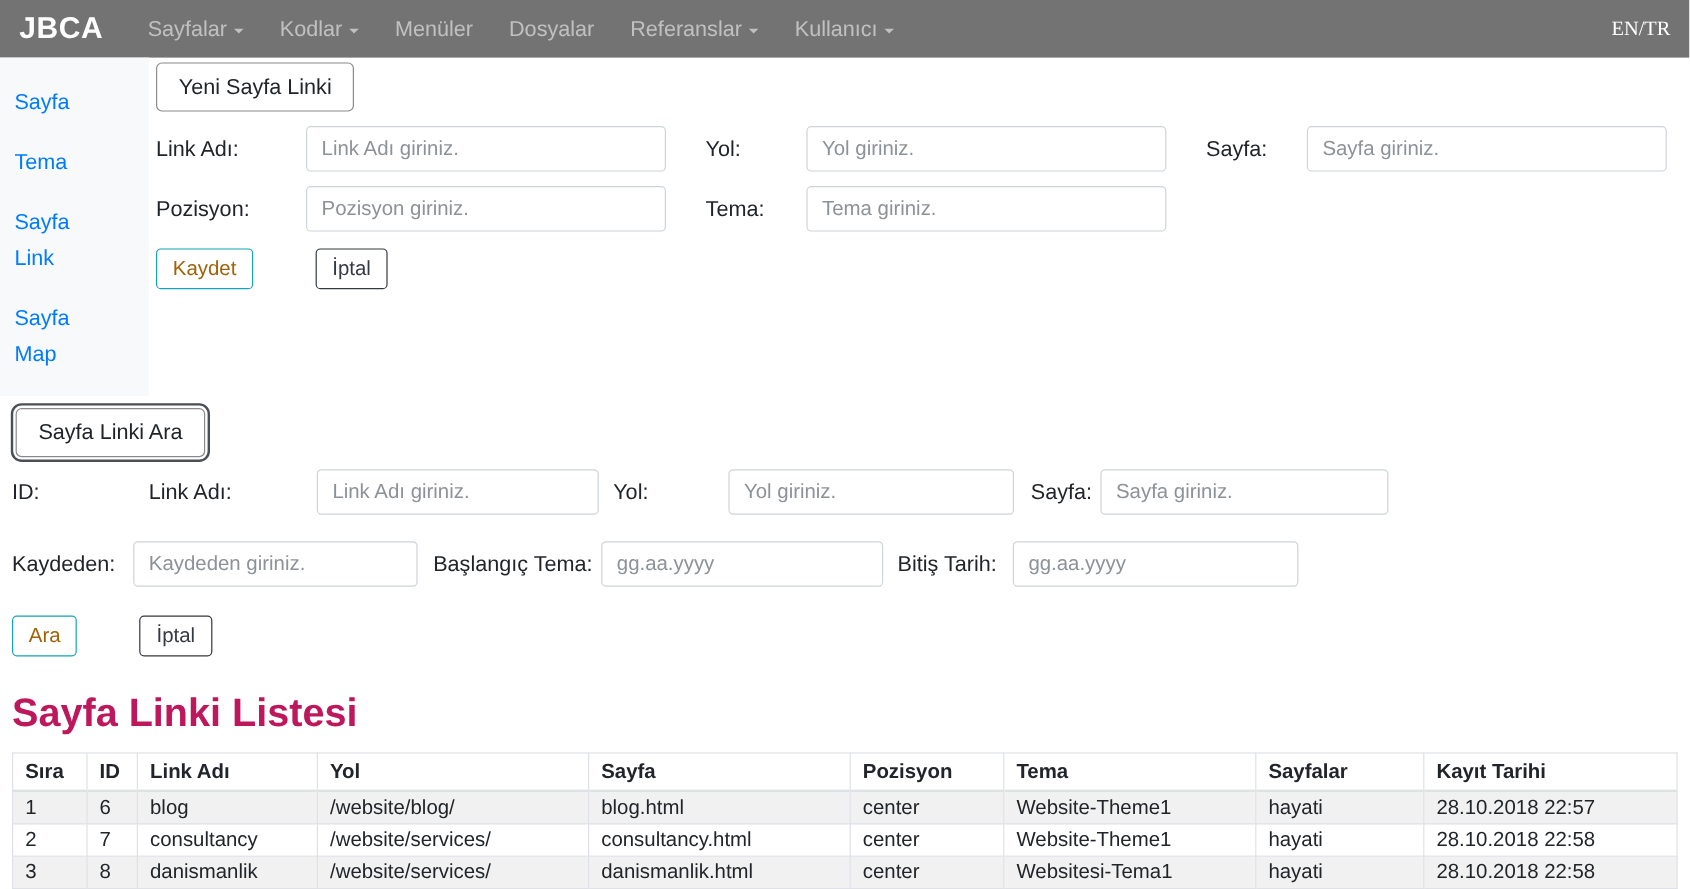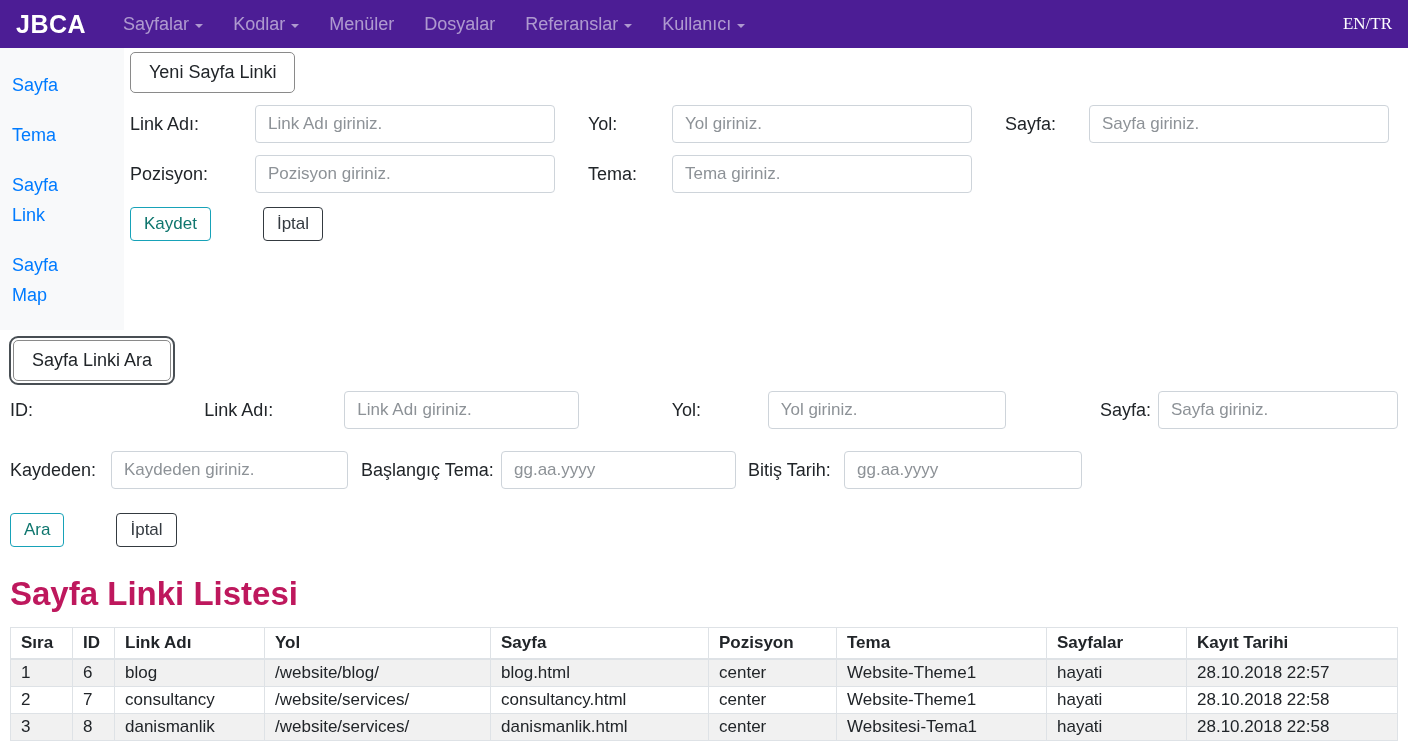--- a/index.html
+++ b/index.html
@@ -1,20 +1,20 @@
 <!DOCTYPE html>
 <html><head>
 <meta charset="utf-8">
 <style>
   * { margin:0; padding:0; box-sizing:border-box; }
   body { font-family:"Liberation Sans", sans-serif; background:#fff; }
   .page { width:1408px; height:741px; overflow:hidden; background:#fff; }
 
   
-  .navbar { height:48px; background:#4c1d95; display:flex; align-items:center; padding:0 16px; }
+  .navbar { height:48px; background:#737373; display:flex; align-items:center; padding:0 16px; }
   .brand { color:#ffffff; font-size:25px; font-weight:600; margin-right:22px; text-decoration:none; letter-spacing:.5px; cursor:pointer; }
   .nav-items { display:flex; align-items:center;text-align:right; }
   .nav-item { color:rgba(255,255,255,.55); font-size:18px; padding:0 15px; text-decoration:none; cursor:pointer; white-space:nowrap; }
   .caret { display:inline-block; width:0; height:0; border-left:4px solid transparent; border-right:4px solid transparent; border-top:4px solid currentColor; margin-left:6px; vertical-align:2px; }
   .lang { margin-left:auto; color:#ffffff; font-size:17px; text-decoration:none; cursor:pointer;font-family:Liberation Serif, serif; }
 
   
   .top-region { display:flex; min-height:282px; }
   .sidebar { width:124px; background:#f8f9fa; padding:22px 0 0 12px; }
   .side-link { display:block; width:64px; color:#007bff; font-size:18px; line-height:30px; margin-bottom:20px; text-decoration:none; cursor:pointer; }
@@ -34,25 +34,25 @@
   .inpA  { width:300px; }
   .mrA   { margin-right:33px; }
 
   
   .lblB1 { width:101px; } .lblB2 { width:140px; } .lblB3 { width:96px; } .lblB4 { width:58px; }
   .inpB1 { width:237px; } .inpB2 { width:235px; } .inpB3 { width:238px; } .inpB4 { width:240px; }
   .mrB1  { margin-right:13px; } .mrB2 { margin-right:12px; } .mrB3 { margin-right:14px; }
 
   .btn-row { display:flex; align-items:center; margin-top:14px; }
   .btn { font-family:inherit; font-size:17px; border-radius:4px; padding:6px 13px; background:#fff; cursor:pointer; }
-  .btn-info { color:#0f766e; border:1px solid #17a2b8; }
+  .btn-info { color:#a16207; border:1px solid #17a2b8; }
   .btn-dark { color:#343a40; border:1px solid #343a40; margin-left:52px; }
 
   .panel-search { padding:10px 10px 0 10px; }
-  .panel-search .form-row.first { margin-top:10px;justify-content:space-between; }
+  .panel-search .form-row.first { margin-top:10px; }
   .panel-search .form-row.second { margin-top:22px; }
   .panel-search .btn-row { margin-top:24px; }
 
   
   .list-title { font-size:33px; font-weight:bold; color:#be185d; margin:28px 0 14px 10px; }
   table.grid { width:1388px; margin:0 10px; border-collapse:collapse; }
   .grid th, .grid td { border:1px solid #dee2e6; font-size:17px; text-align:left; padding:3px 10px; color:#212529; }
   .grid th { font-weight:bold; padding:5px 10px; border-bottom:2px solid #dee2e6;margin-left:48px; }
   .grid tbody tr:nth-child(odd) { background:#f1f1f1; }
 </style>

